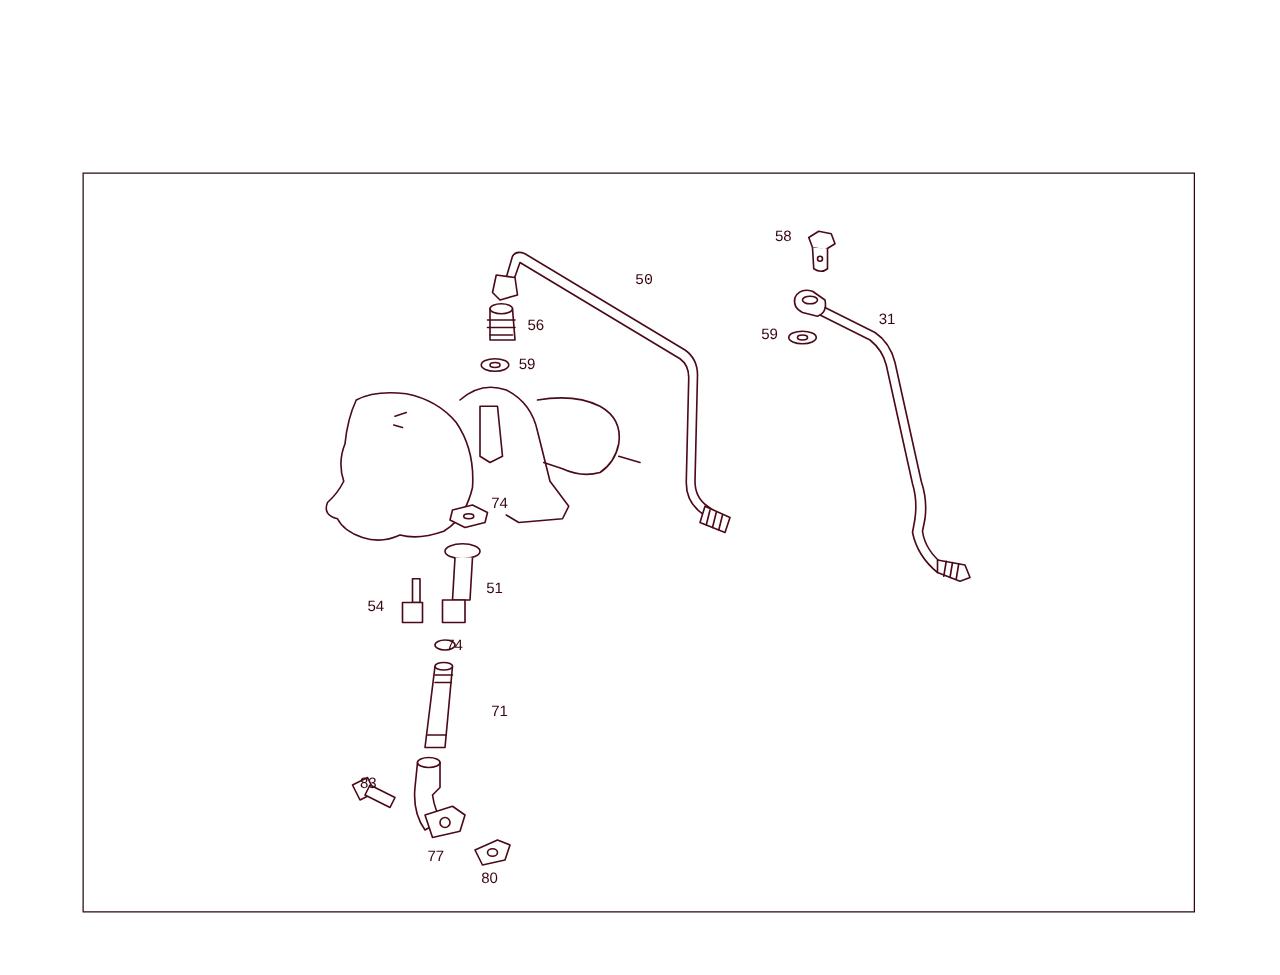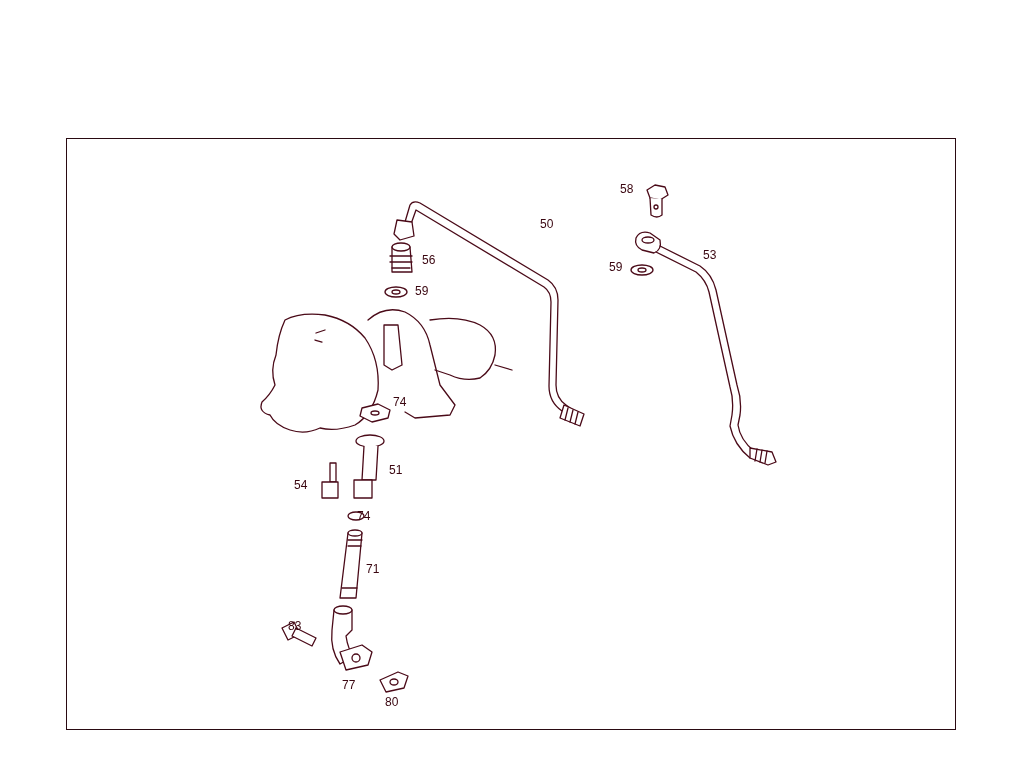--- a/index.html
+++ b/index.html
@@ -97,26 +97,26 @@
     <path class="ln2" d="M380,680 L398,672 L408,676 L404,688 L386,692 Z"></path>
     <ellipse class="ln" cx="394" cy="682" rx="4" ry="3"></ellipse>
   </g>
 
   <g>
     <path class="ln2" d="M282,628 L294,622 L300,634 L288,640 Z"></path>
     <path class="ln2" d="M296,628 L316,638 L312,646 L292,636 Z"></path>
   </g>
 </svg>
 
-<span class="lbl" style="left:540px;top:218px;">50</span>
-<span class="lbl" style="left:703px;top:249px;">53</span>
+<span class="lbl" style="left:508px;top:218px;font-family:Liberation Mono, monospace;">50</span>
+<span class="lbl" style="left:703px;top:249px;">31</span>
 <span class="lbl" style="left:422px;top:254px;">56</span>
 <span class="lbl" style="left:620px;top:183px;">58</span>
 <span class="lbl" style="left:415px;top:285px;">59</span>
 <span class="lbl" style="left:609px;top:261px;">59</span>
 <span class="lbl" style="left:389px;top:464px;">51</span>
 <span class="lbl" style="left:393px;top:396px;">74</span>
 <span class="lbl" style="left:294px;top:479px;">54</span>
-<span class="lbl" style="left:366px;top:563px;text-align:center;">71</span>
+<span class="lbl" style="left:393px;top:563px;text-align:center;">71</span>
 <span class="lbl" style="left:357px;top:510px;">74</span>
 <span class="lbl" style="left:342px;top:679px;text-align:center;">77</span>
 <span class="lbl" style="left:385px;top:696px;">80</span>
 <span class="lbl" style="left:288px;top:620px;">83</span>
 
 </body></html>

